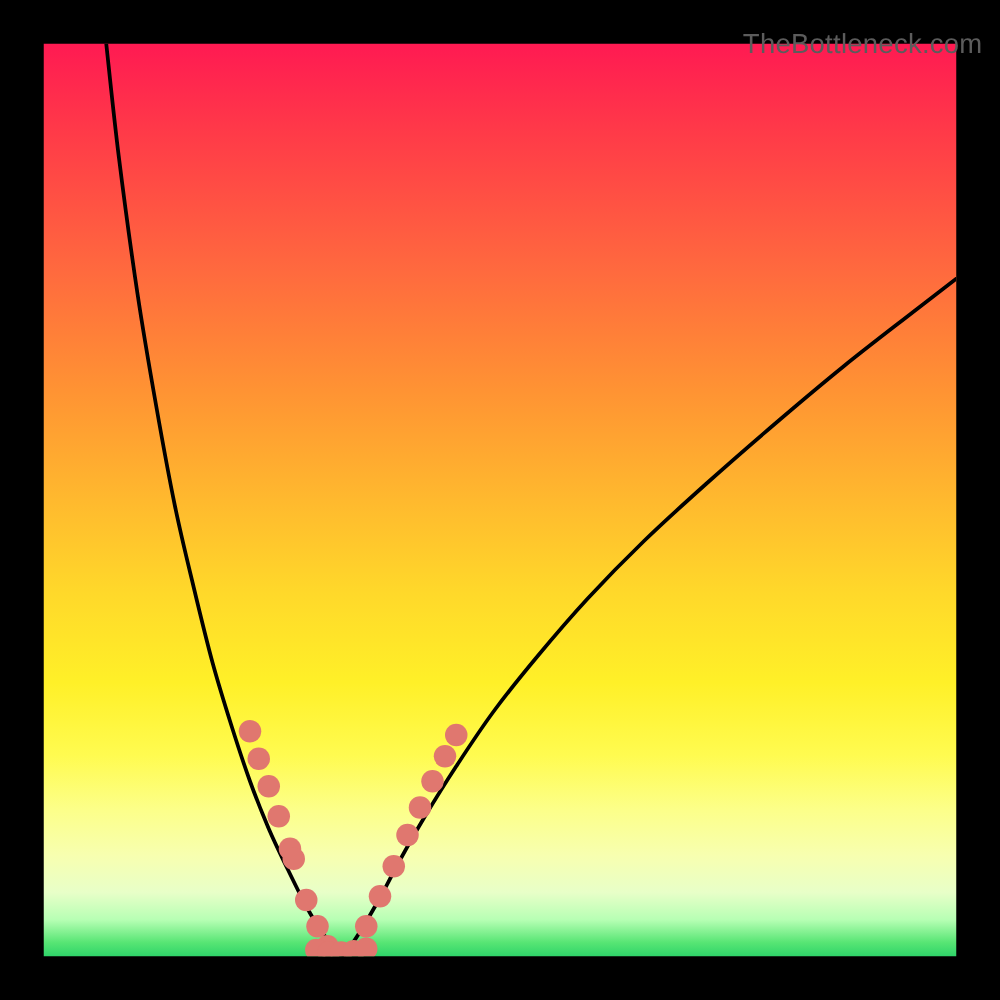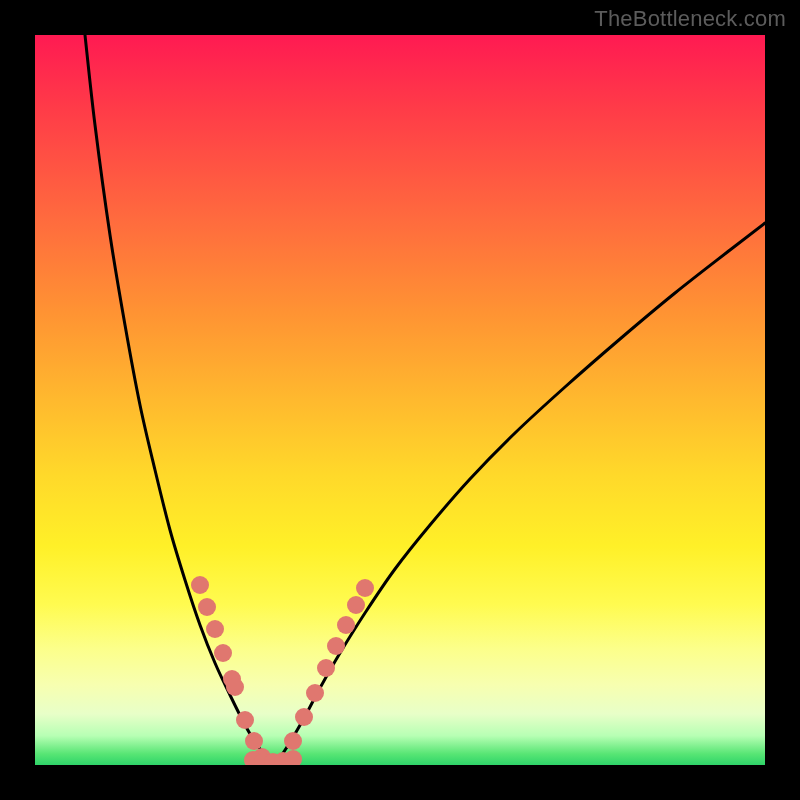--- a/index.html
+++ b/index.html
@@ -37,21 +37,21 @@
       #fcff8a 84%,
       #f7ffb0 89%,
       #e8ffc8 93%,
       #b7ffb4 96%,
       #57e574 98.5%,
       #2fd469 100%
     );
   }
   .watermark {
     position: absolute;
-    top: 6px;
+    top: 22px;
     right: 14px;
     color: #5c5c5c;
     font-size: 22px;
     font-weight: 500;
     letter-spacing: 0.2px;
     user-select: none;
   }
   svg.curves {
     position: absolute;
     left: 0;

